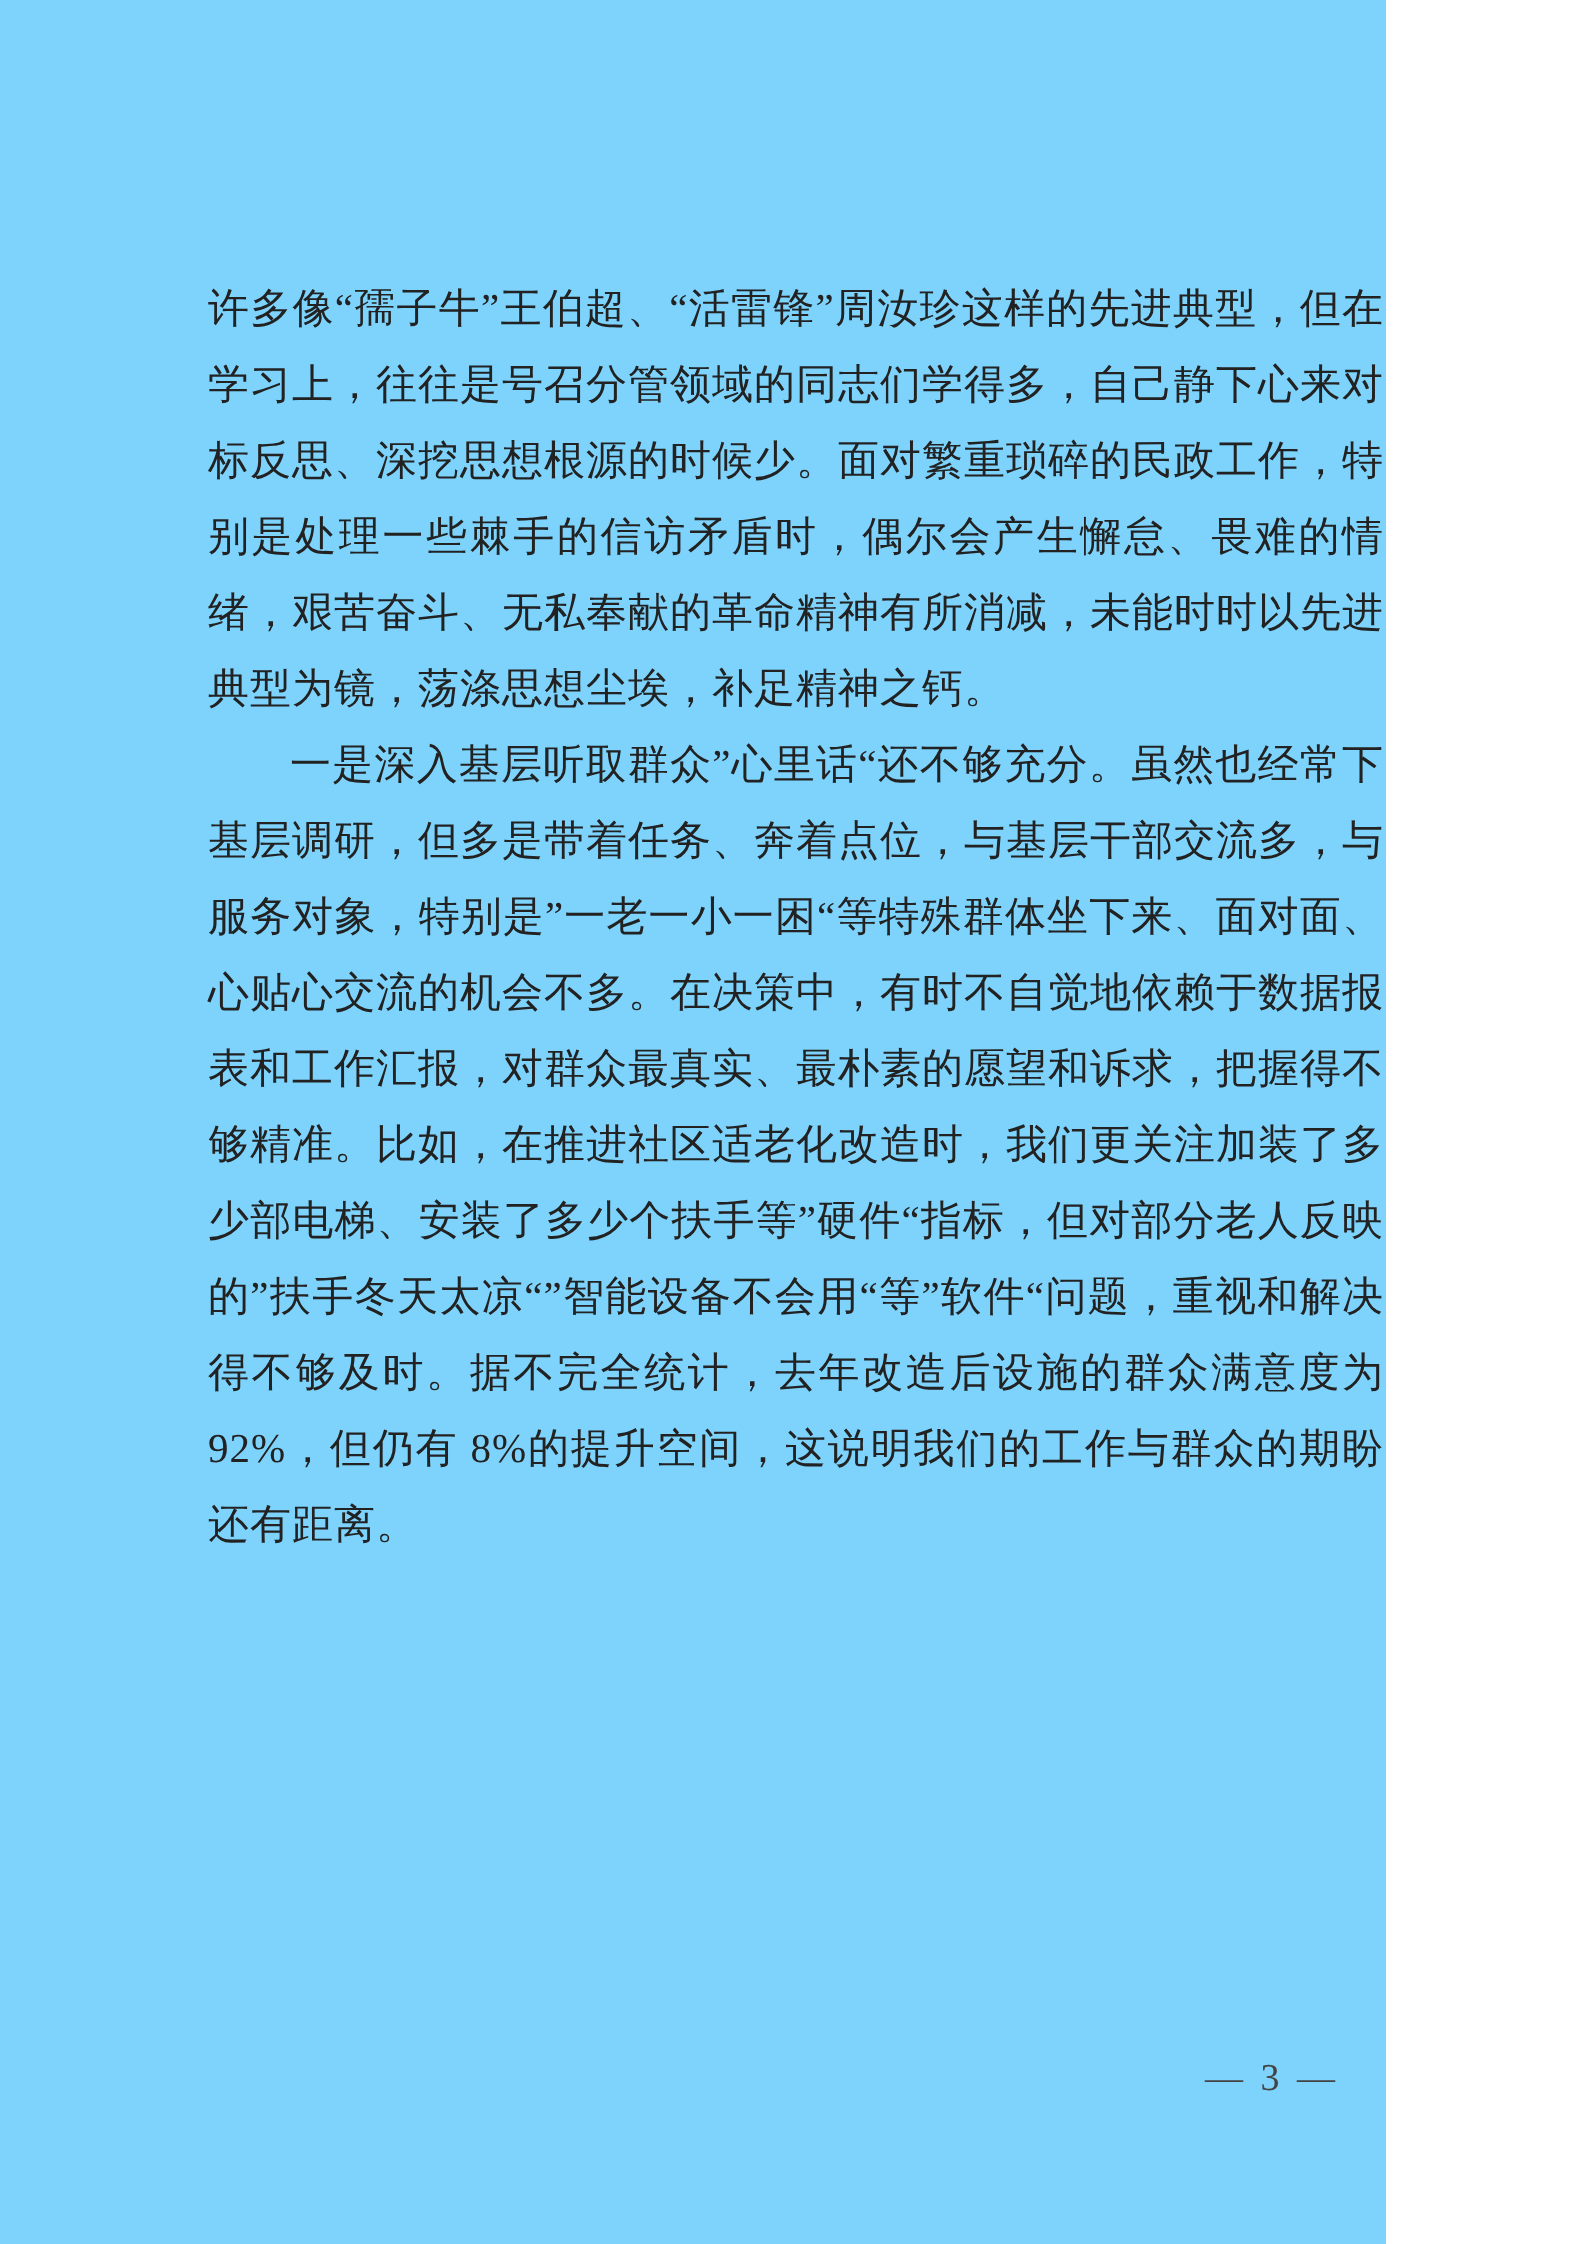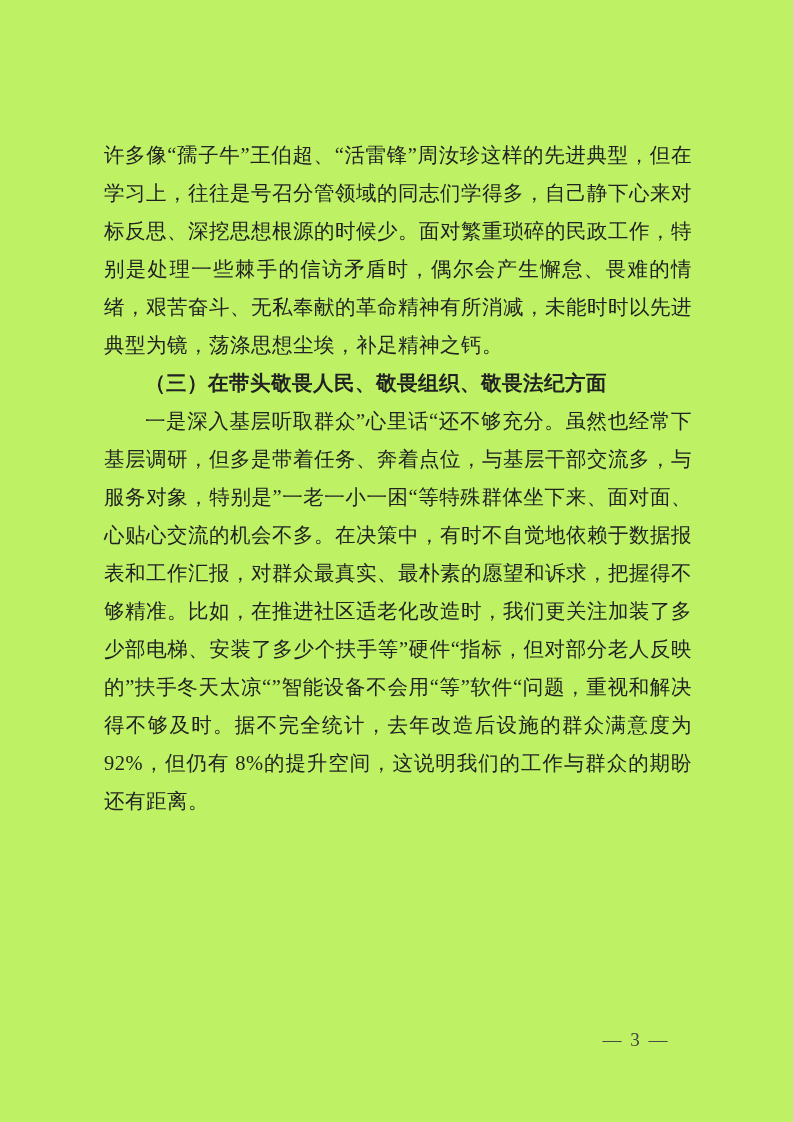--- a/index.html
+++ b/index.html
@@ -2,23 +2,23 @@
 <html><head>
 <meta charset="utf-8">
 <style>
   html, body {
     margin: 0;
     padding: 0;
     background: #ffffff;
   }
   .page {
     position: relative;
-    width: 793px;
+    width: 693px;
     height: 1122px;
-    background: #bef264;
+    background: #7dd3fc;
     overflow: hidden;
     font-family: "Liberation Serif", serif;
     color: #222222;
     text-decoration: underline;
   }
   .content {
     position: absolute;
     left: 104px;
     top: 136px;
     width: 588px;
@@ -49,18 +49,17 @@
     letter-spacing: 2px;
     white-space: nowrap;
   }
 </style>
 </head>
 <body>
 
 <div class="page">
   <div class="content">
     <p class="para no-indent">许多像“孺子牛”王伯超、“活雷锋”周汝珍这样的先进典型，但在学习上，往往是号召分管领域的同志们学得多，自己静下心来对标反思、深挖思想根源的时候少。面对繁重琐碎的民政工作，特别是处理一些棘手的信访矛盾时，偶尔会产生懈怠、畏难的情绪，艰苦奋斗、无私奉献的革命精神有所消减，未能时时以先进典型为镜，荡涤思想尘埃，补足精神之钙。</p>
-    <p class="para heading">（三）在带头敬畏人民、敬畏组织、敬畏法纪方面</p>
     <p class="para">一是深入基层听取群众”心里话“还不够充分。虽然也经常下基层调研，但多是带着任务、奔着点位，与基层干部交流多，与服务对象，特别是”一老一小一困“等特殊群体坐下来、面对面、心贴心交流的机会不多。在决策中，有时不自觉地依赖于数据报表和工作汇报，对群众最真实、最朴素的愿望和诉求，把握得不够精准。比如，在推进社区适老化改造时，我们更关注加装了多少部电梯、安装了多少个扶手等”硬件“指标，但对部分老人反映的”扶手冬天太凉“”智能设备不会用“等”软件“问题，重视和解决得不够及时。据不完全统计，去年改造后设施的群众满意度为 92%，但仍有 8%的提升空间，这说明我们的工作与群众的期盼还有距离。</p>
   </div>
 
   <div class="page-number">— 3 —</div>
 </div>
 
 </body></html>

